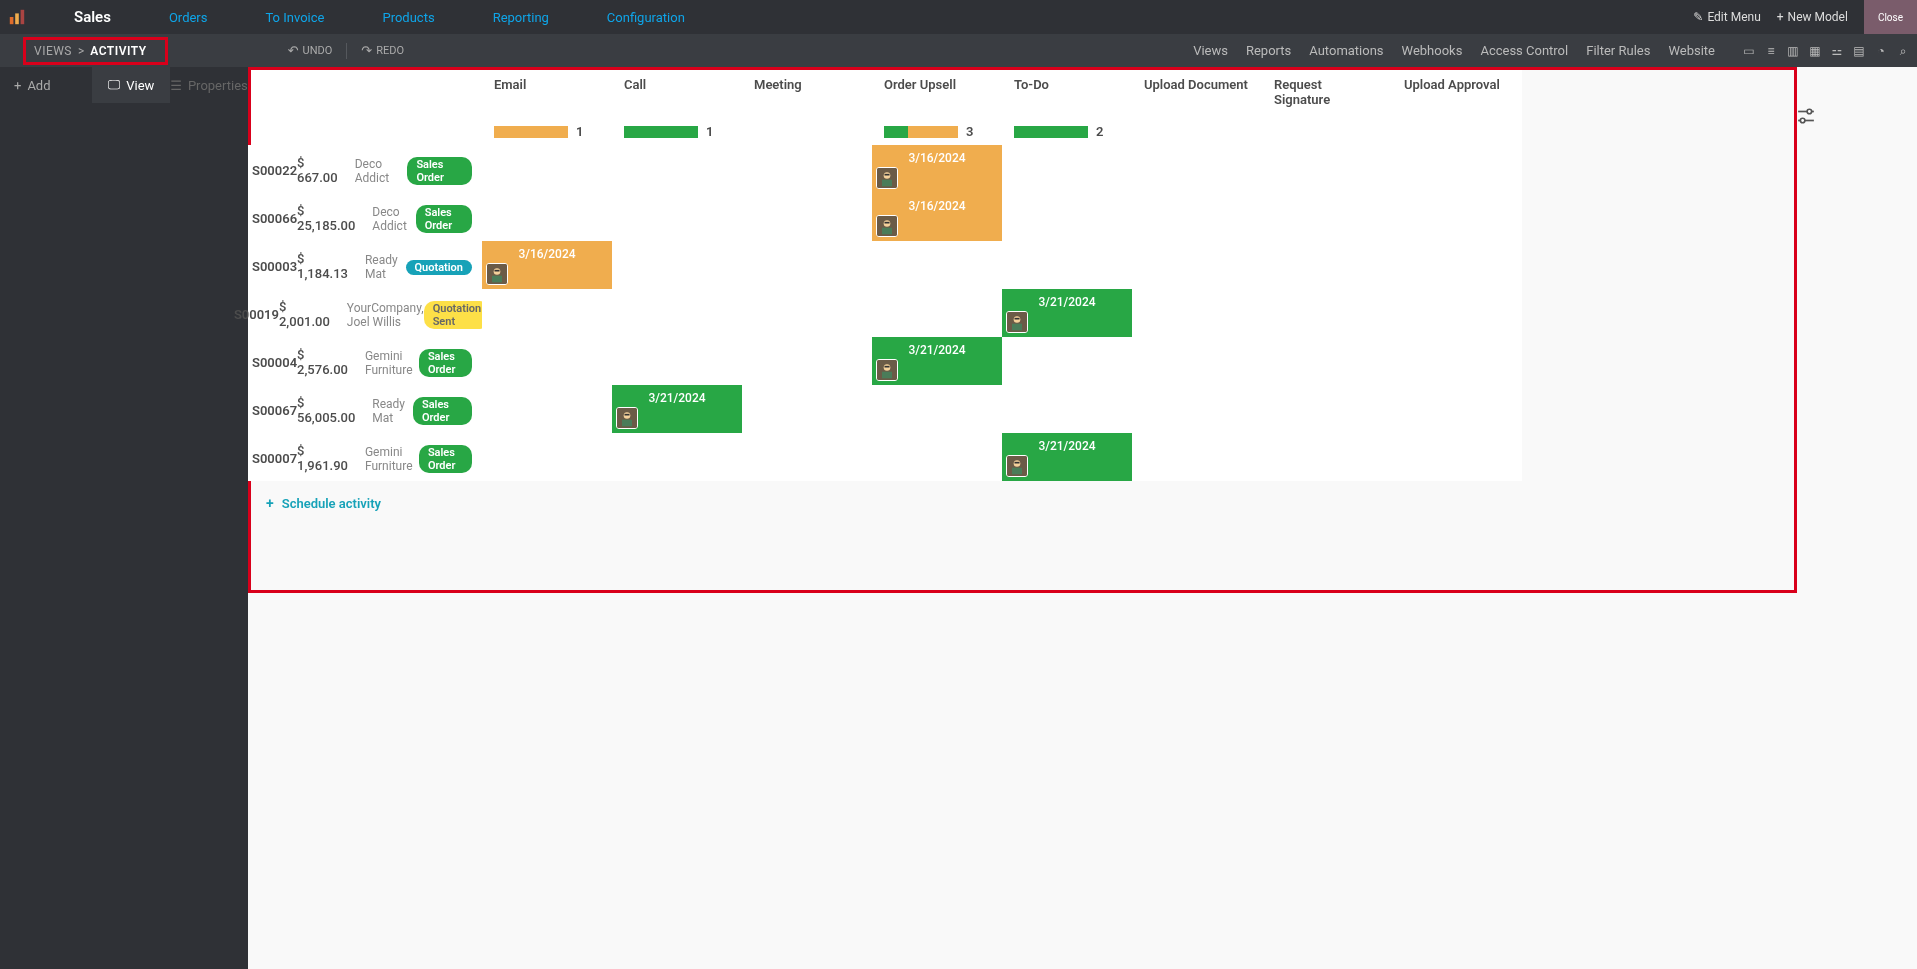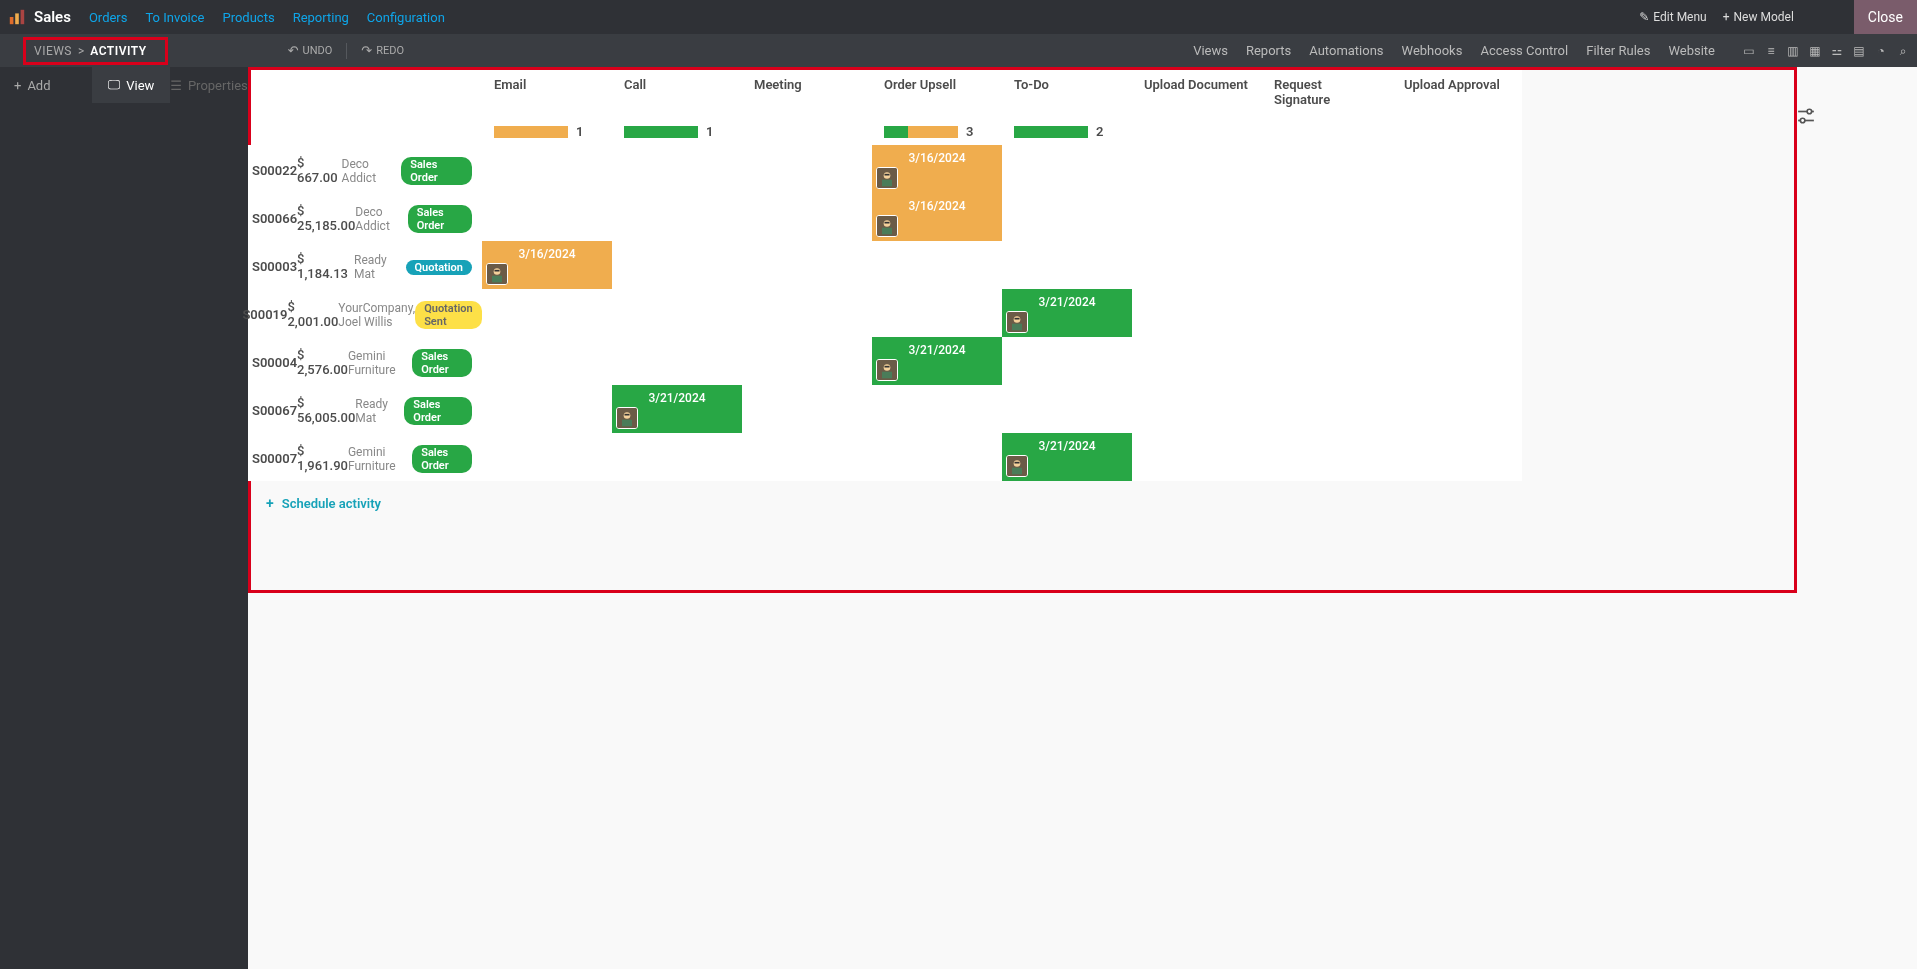--- a/index.html
+++ b/index.html
@@ -1,26 +1,26 @@
 <!DOCTYPE html>
 <html><head>
 <meta charset="utf-8">
 <style>
 * { margin:0; padding:0; box-sizing:border-box; font-family:-apple-system,BlinkMacSystemFont,"Segoe UI",Roboto,sans-serif; }
 body { background:#f9f9f9; width:1917px; height:969px; overflow:hidden; }
 
 
-.topnav { height:34px; background:#2f3136; display:flex; align-items:center; color:#ddd; font-size:13px; padding:0 8px; }
+.topnav { height:34px; background:#2f3136; display:flex; align-items:center; color:#ddd; font-size:13px; padding:0 8px;gap:40px; }
 .logo { width:18px; height:18px; margin-right:8px; display:inline-block; }
 .logo svg { width:18px; height:18px; }
 .brand { font-weight:600; font-size:15px; color:#fff; margin-right:18px; }
 .topnav .menu-item { margin-right:18px; cursor:pointer; color:#0ea5e9; }
 .topnav-right { margin-left:auto; display:flex; align-items:center; gap:16px; }
 .tn-btn { font-size:12px; color:#ddd; cursor:pointer; display:flex; align-items:center; gap:4px; }
-.close-btn { background:#7a5c6b; color:#fff; padding:8px 14px; font-size:14px; margin-right:-8px; height:34px; display:flex; align-items:center; cursor:pointer;margin-left:44px; }
+.close-btn { background:#7a5c6b; color:#fff; padding:8px 14px; font-size:10px; margin-right:-8px; height:34px; display:flex; align-items:center; cursor:pointer; }
 
 
 .toolbar { height:33px; background:#3a3d42; display:flex; align-items:center; color:#aaa; font-size:12px;padding-left:21px; }
 .bc-box { border:3px solid #d9001b; padding:4px 18px 4px 8px; margin-left:2px; display:flex; align-items:center; gap:6px; }
 .bc-box .crumb { text-transform:uppercase; letter-spacing:.5px; }
 .bc-box .sep { }
 .bc-box .crumb.active { color:#fff; font-weight:600; }
 .undo-redo { display:flex; align-items:center; gap:14px; margin-left:120px; }
 .ur { cursor:pointer; display:flex; align-items:center; gap:4px; text-transform:uppercase; font-size:11px; }
 .ur .ico { font-size:13px; }
@@ -50,21 +50,21 @@
 .bar-row { display:flex; align-items:center; gap:8px; }
 .bar { width:74px; height:12px; background:#e5e5e5; position:relative; }
 .bar .seg { position:absolute; top:0; bottom:0; }
 .bar-count { font-weight:600; }
 
 .data-row { display:contents; }
 .row-info { height:48px; padding:6px 10px 4px 4px; background:#fff; display:flex; flex-direction:row; justify-content:center; position:relative; }
 .ri-top { display:flex; justify-content:space-between; align-items:center; }
 .ri-id { font-weight:600; color:#4c4c4c; }
 .ri-amt { font-weight:500; }
-.ri-bot { display:flex; justify-content:space-between; align-items:center; margin-top:2px; }
+.ri-bot { display:flex; justify-content:space-between; align-items:center; margin-top:2px;margin-left:17px; }
 .ri-cust { color:#888; font-size:12px; }
 .badge { border-radius:10px; padding:1px 9px; font-size:11px; font-weight:600; color:#fff; }
 .badge.so { background:#28a745; }
 .badge.qu { background:#17a2b8; }
 .badge.qs { background:#fde047; color:#666; }
 
 .cell { height:48px; background:#fff; position:relative; }
 .activity { position:absolute; inset:0; display:flex; align-items:flex-start; justify-content:center; padding-top:6px; color:#fff; font-size:12px; font-weight:500; }
 .activity.warn { background:#f0ad4e; }
 .activity.ok { background:#28a745; }

